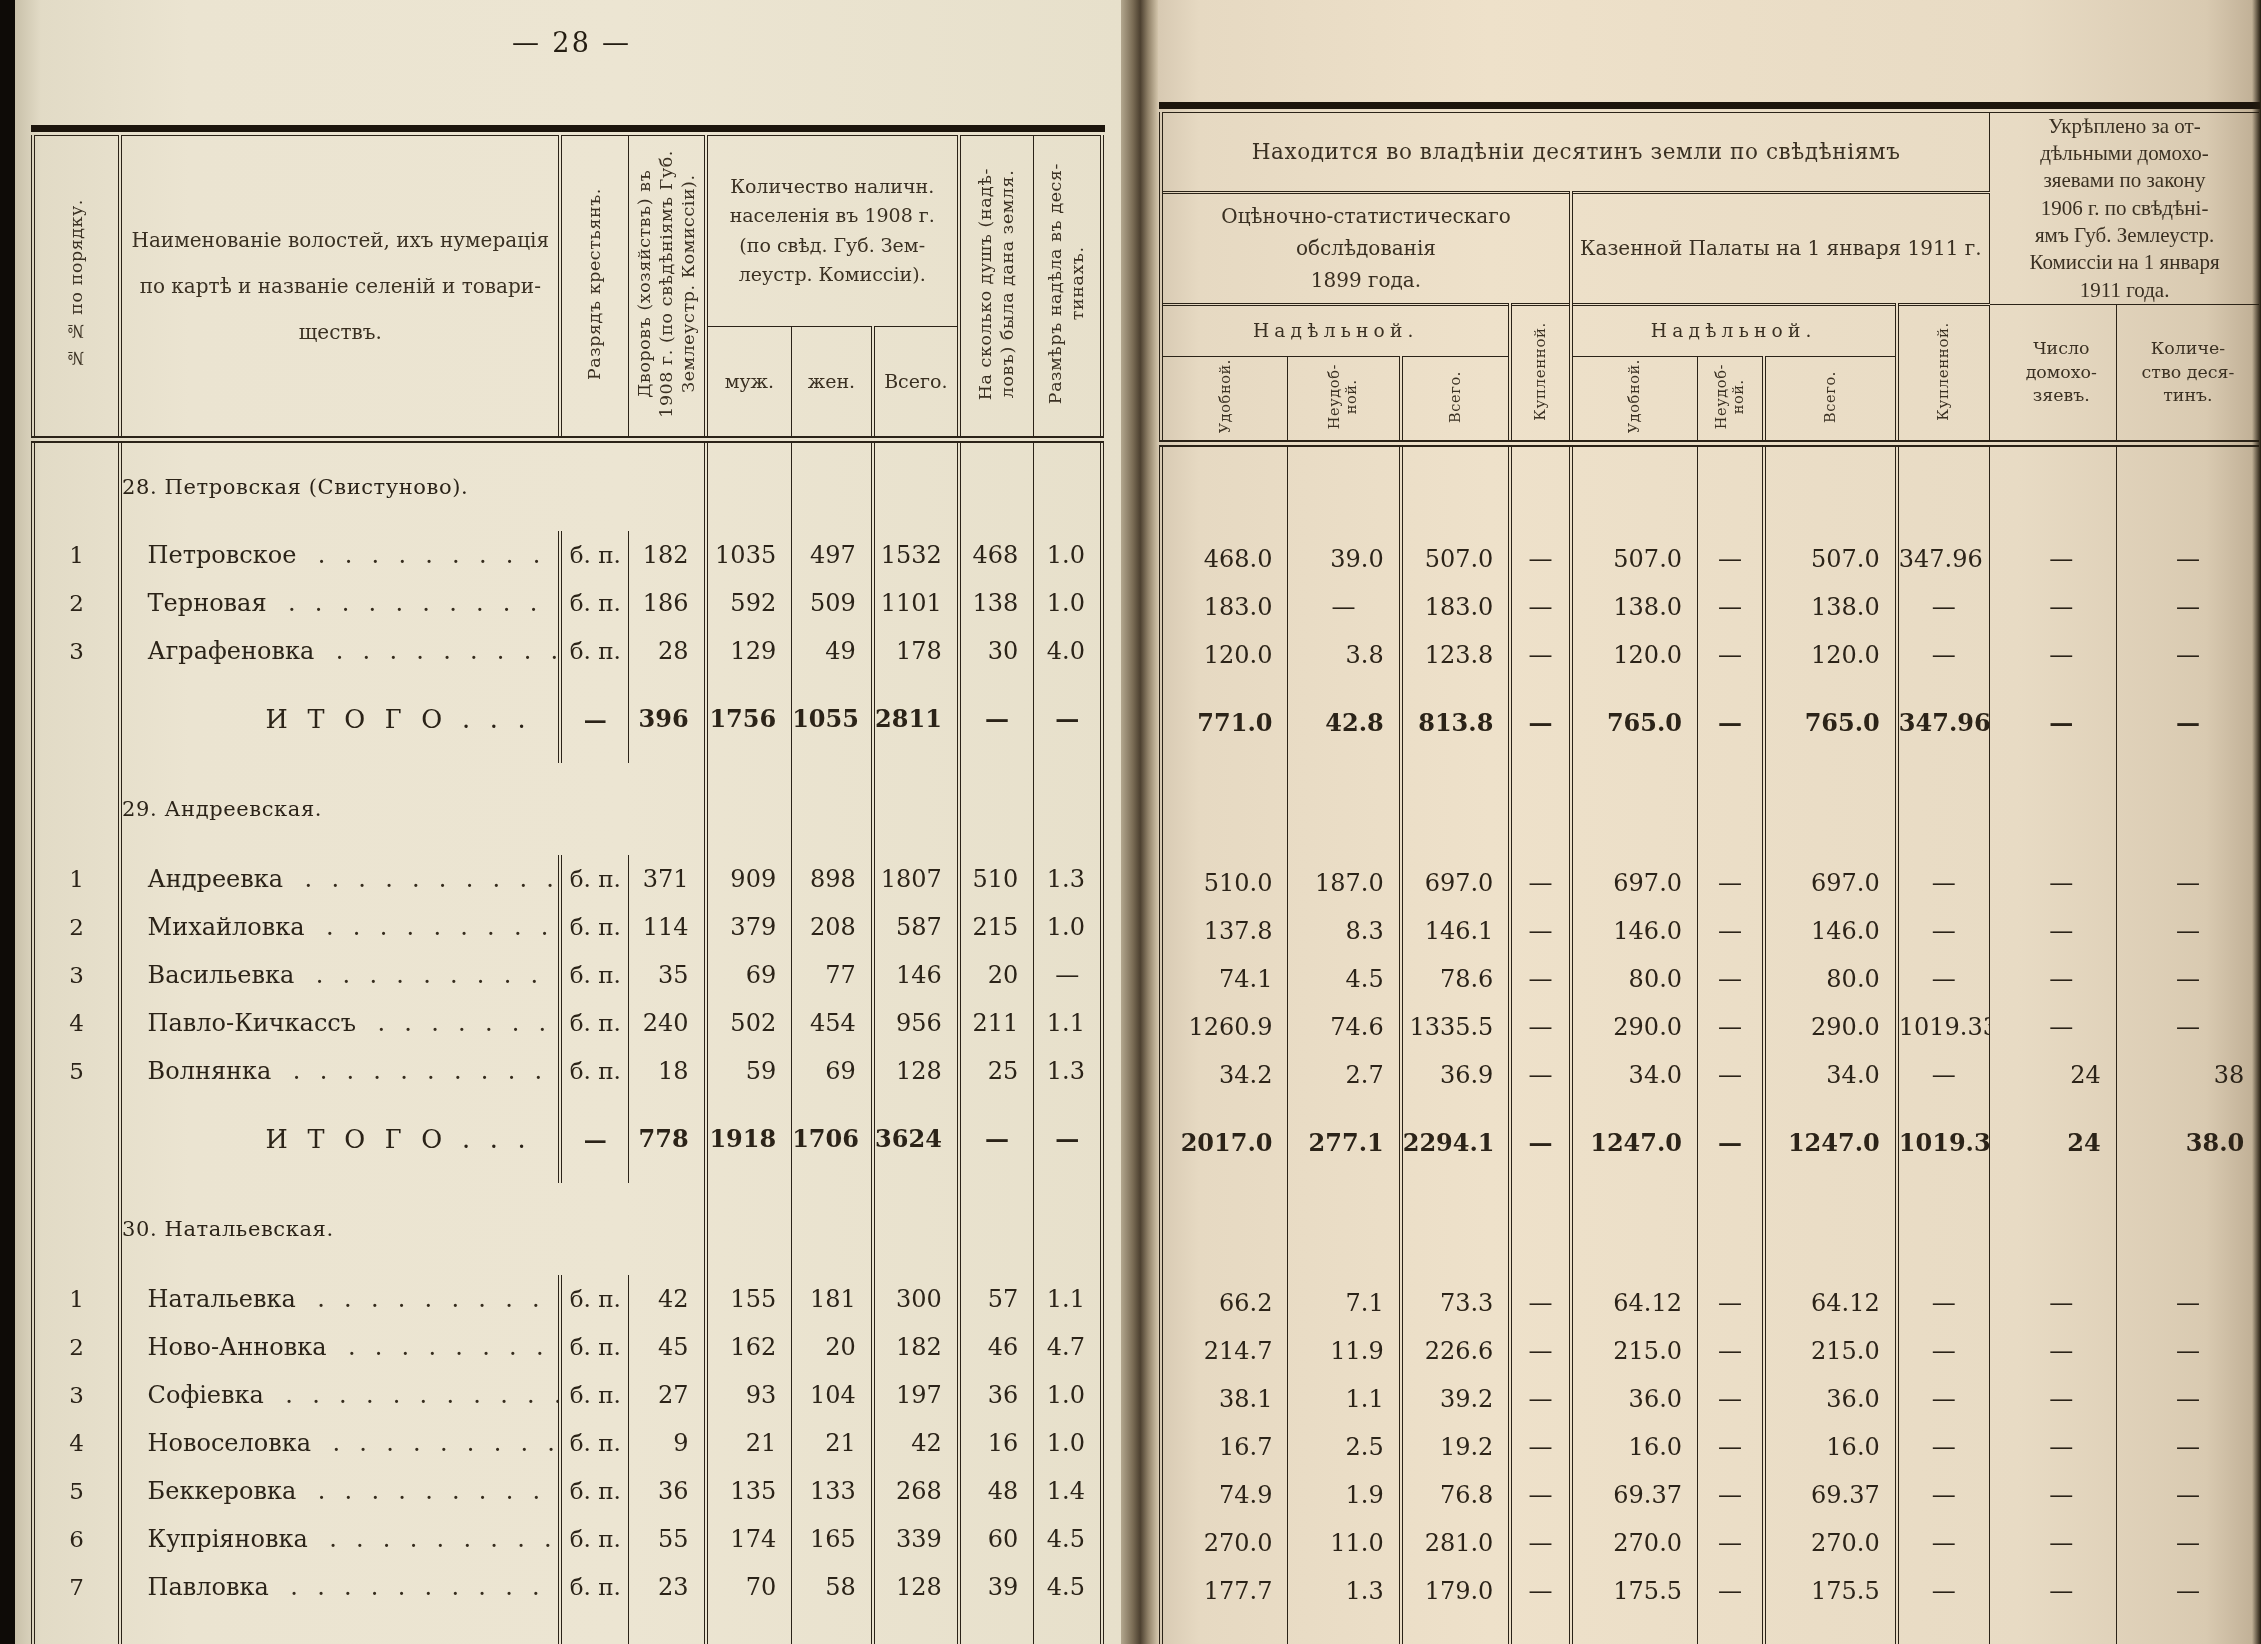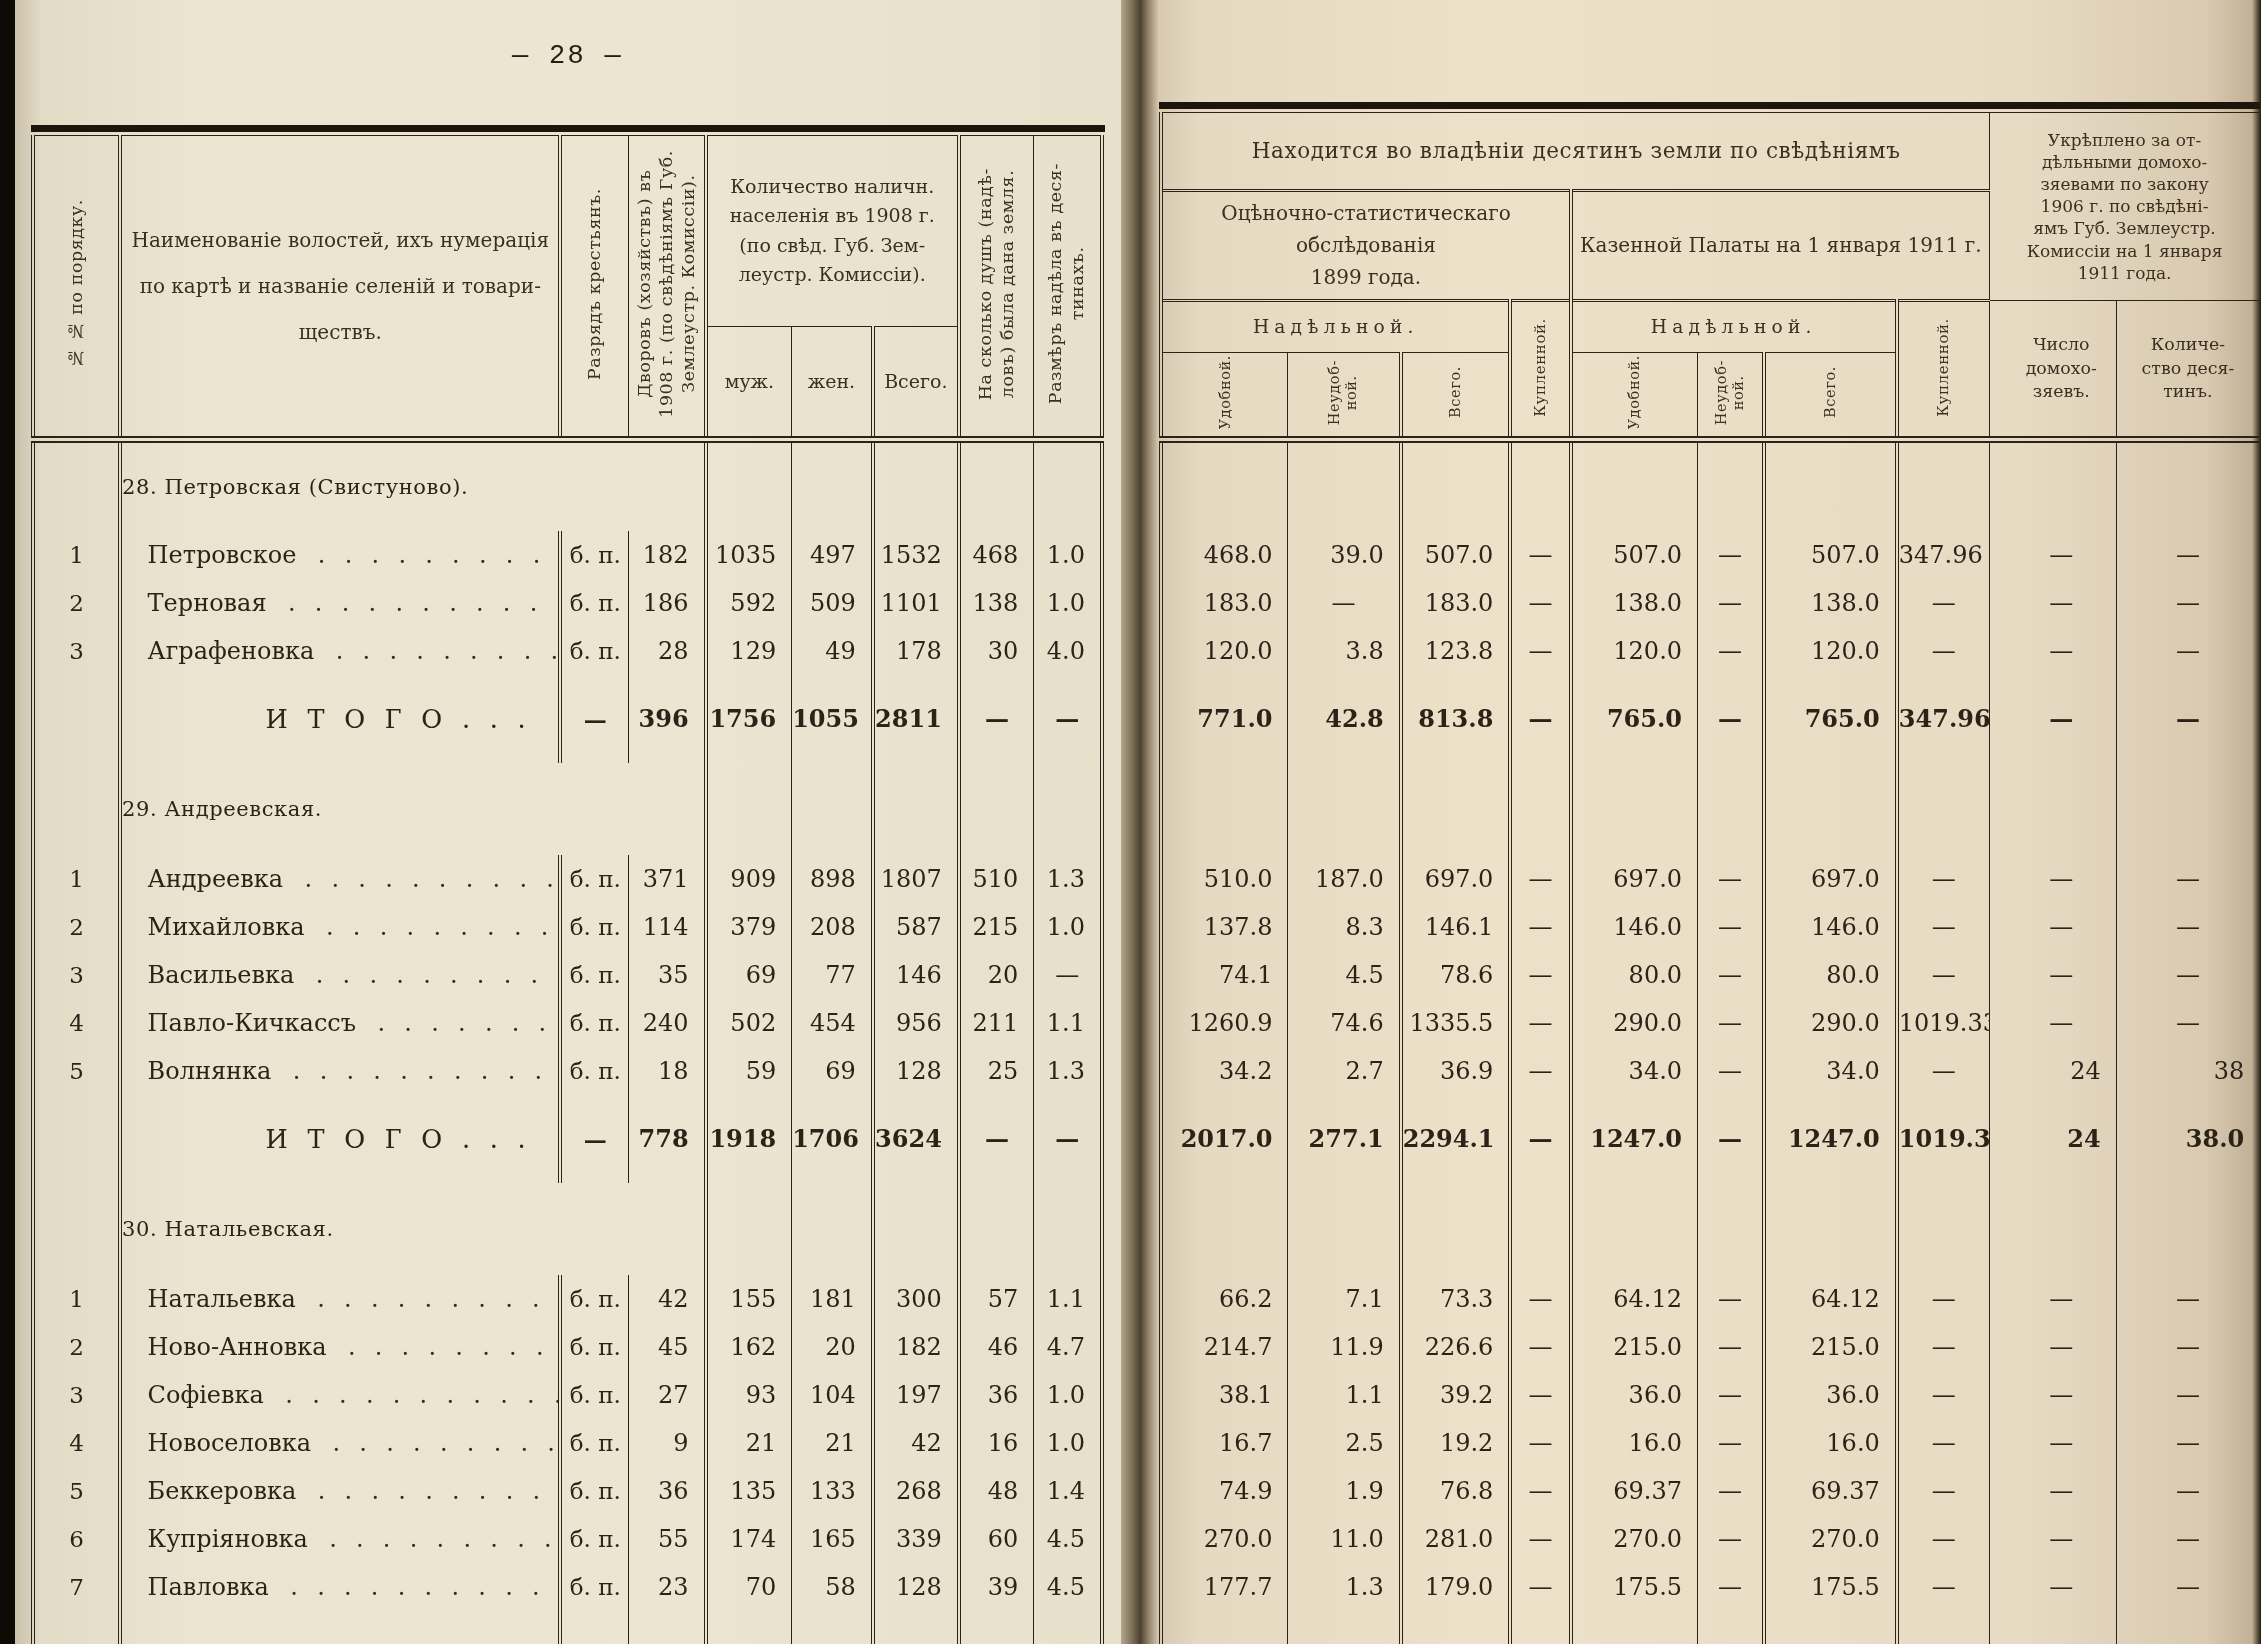--- a/index.html
+++ b/index.html
@@ -10,21 +10,21 @@
   #page-left{left:15px;width:1106px;
     background:linear-gradient(90deg,#c9c1aa 0,#e2dbc6 26px,#ebe4d1 174px,#ece5d2 55%,#e7e0cb 100%);}
   #page-right{left:1158px;width:1103px;
     background:linear-gradient(90deg,#d7c9b2 0,#e6d9c2 41px,#eee1ca 30%,#ead dc6 60%,#e8dbc4 78%,#d9cab1 95%,#bdac92 100%);
     background:linear-gradient(90deg,#d7c9b2 0,#e6d9c2 41px,#eee1ca 30%,#eaddc6 60%,#e8dbc4 78%,#d9cab1 95%,#bdac92 100%);}
   #page-right::after{content:"";position:absolute;top:0;right:0;width:9.3px;height:100%;
     background:linear-gradient(90deg,rgba(30,22,12,0),#221a0e);}
   #gutter{position:absolute;top:0;left:1121px;width:37px;height:1645px;
     background:linear-gradient(90deg,#b3a78e,#7a6c55 32%,#4c4030 52%,#92836a 74%,#d2c4aa);}
   .page-number{position:absolute;font-size:27px;letter-spacing:2.3px;color:#241d12;}
-  #pn-left{top:41px;left:497px;font-family:Liberation Mono, monospace;}
+  #pn-left{top:27px;left:497px;}
   .red-mark{position:absolute;left:17.4px;top:0px;width:50px;height:21px;border:2.3px solid transparent;
     border-top:4px solid #a03c2b;border-radius:50%;transform:rotate(12deg);opacity:.8;}
   .gutter-mark{position:absolute;width:14px;height:17.4px;border-right:2.9px solid #4e3d28;
     border-radius:0 50% 50% 0;opacity:.75;}
   #gm1{left:1102px;top:160px;transform:rotate(-10deg);}
   #gm2{left:1106px;top:203px;transform:rotate(-4deg);}
 
   .table-wrap{border-top:7.5px solid #1c150c;padding-top:2.9px;}
   #wrap-left{margin:125px 0 0 16px;width:1074px;}
   #wrap-right{margin:102px 0 0 1.2px;width:1101px;}
@@ -52,21 +52,21 @@
   .bb-thin{border-bottom:1.7px solid var(--ink);}
   .bb-dbl{border-bottom:3.5px double var(--ink);}
   .bb-hair{border-bottom:1.2px solid var(--ink);}
 
   th{font-size:19px;text-align:center;color:var(--ink-soft);}
   .pre{white-space:pre-line;}
   .name-h{font-size:20px;line-height:2.3;}
   .pop-h{font-size:19px;line-height:1.55;}
   .grp{font-size:20px;line-height:1.6;}
   .main-h{font-size:21.5px;letter-spacing:0.6px;}
-  .ukr-h{font-size:17px;line-height:1.3;}
+  .ukr-h{font-size:21px;line-height:1.3;font-family:Liberation Serif, serif;}
   .small-h{font-size:17.4px;line-height:1.35;}
   .nad{font-size:18.6px;letter-spacing:5.2px;}
   .vert{writing-mode:vertical-rl;transform:rotate(180deg);white-space:pre-line;
         display:inline-block;font-size:17.4px;line-height:1.25;letter-spacing:0.6px;max-height:96%;}
   .vert-sm{font-size:14.5px;line-height:1.2;}
   .vert-k{font-size:15px;}
 
   tbody td{font-size:24px;line-height:1;}
   tr.title-row{height:92px;} tr.data-row{height:48px;} tr.itogo-row{height:88px;} tr.filler{height:53px;}
   .section-title{font-size:21px;font-weight:normal;text-align:left;white-space:nowrap;letter-spacing:0.6px;}

